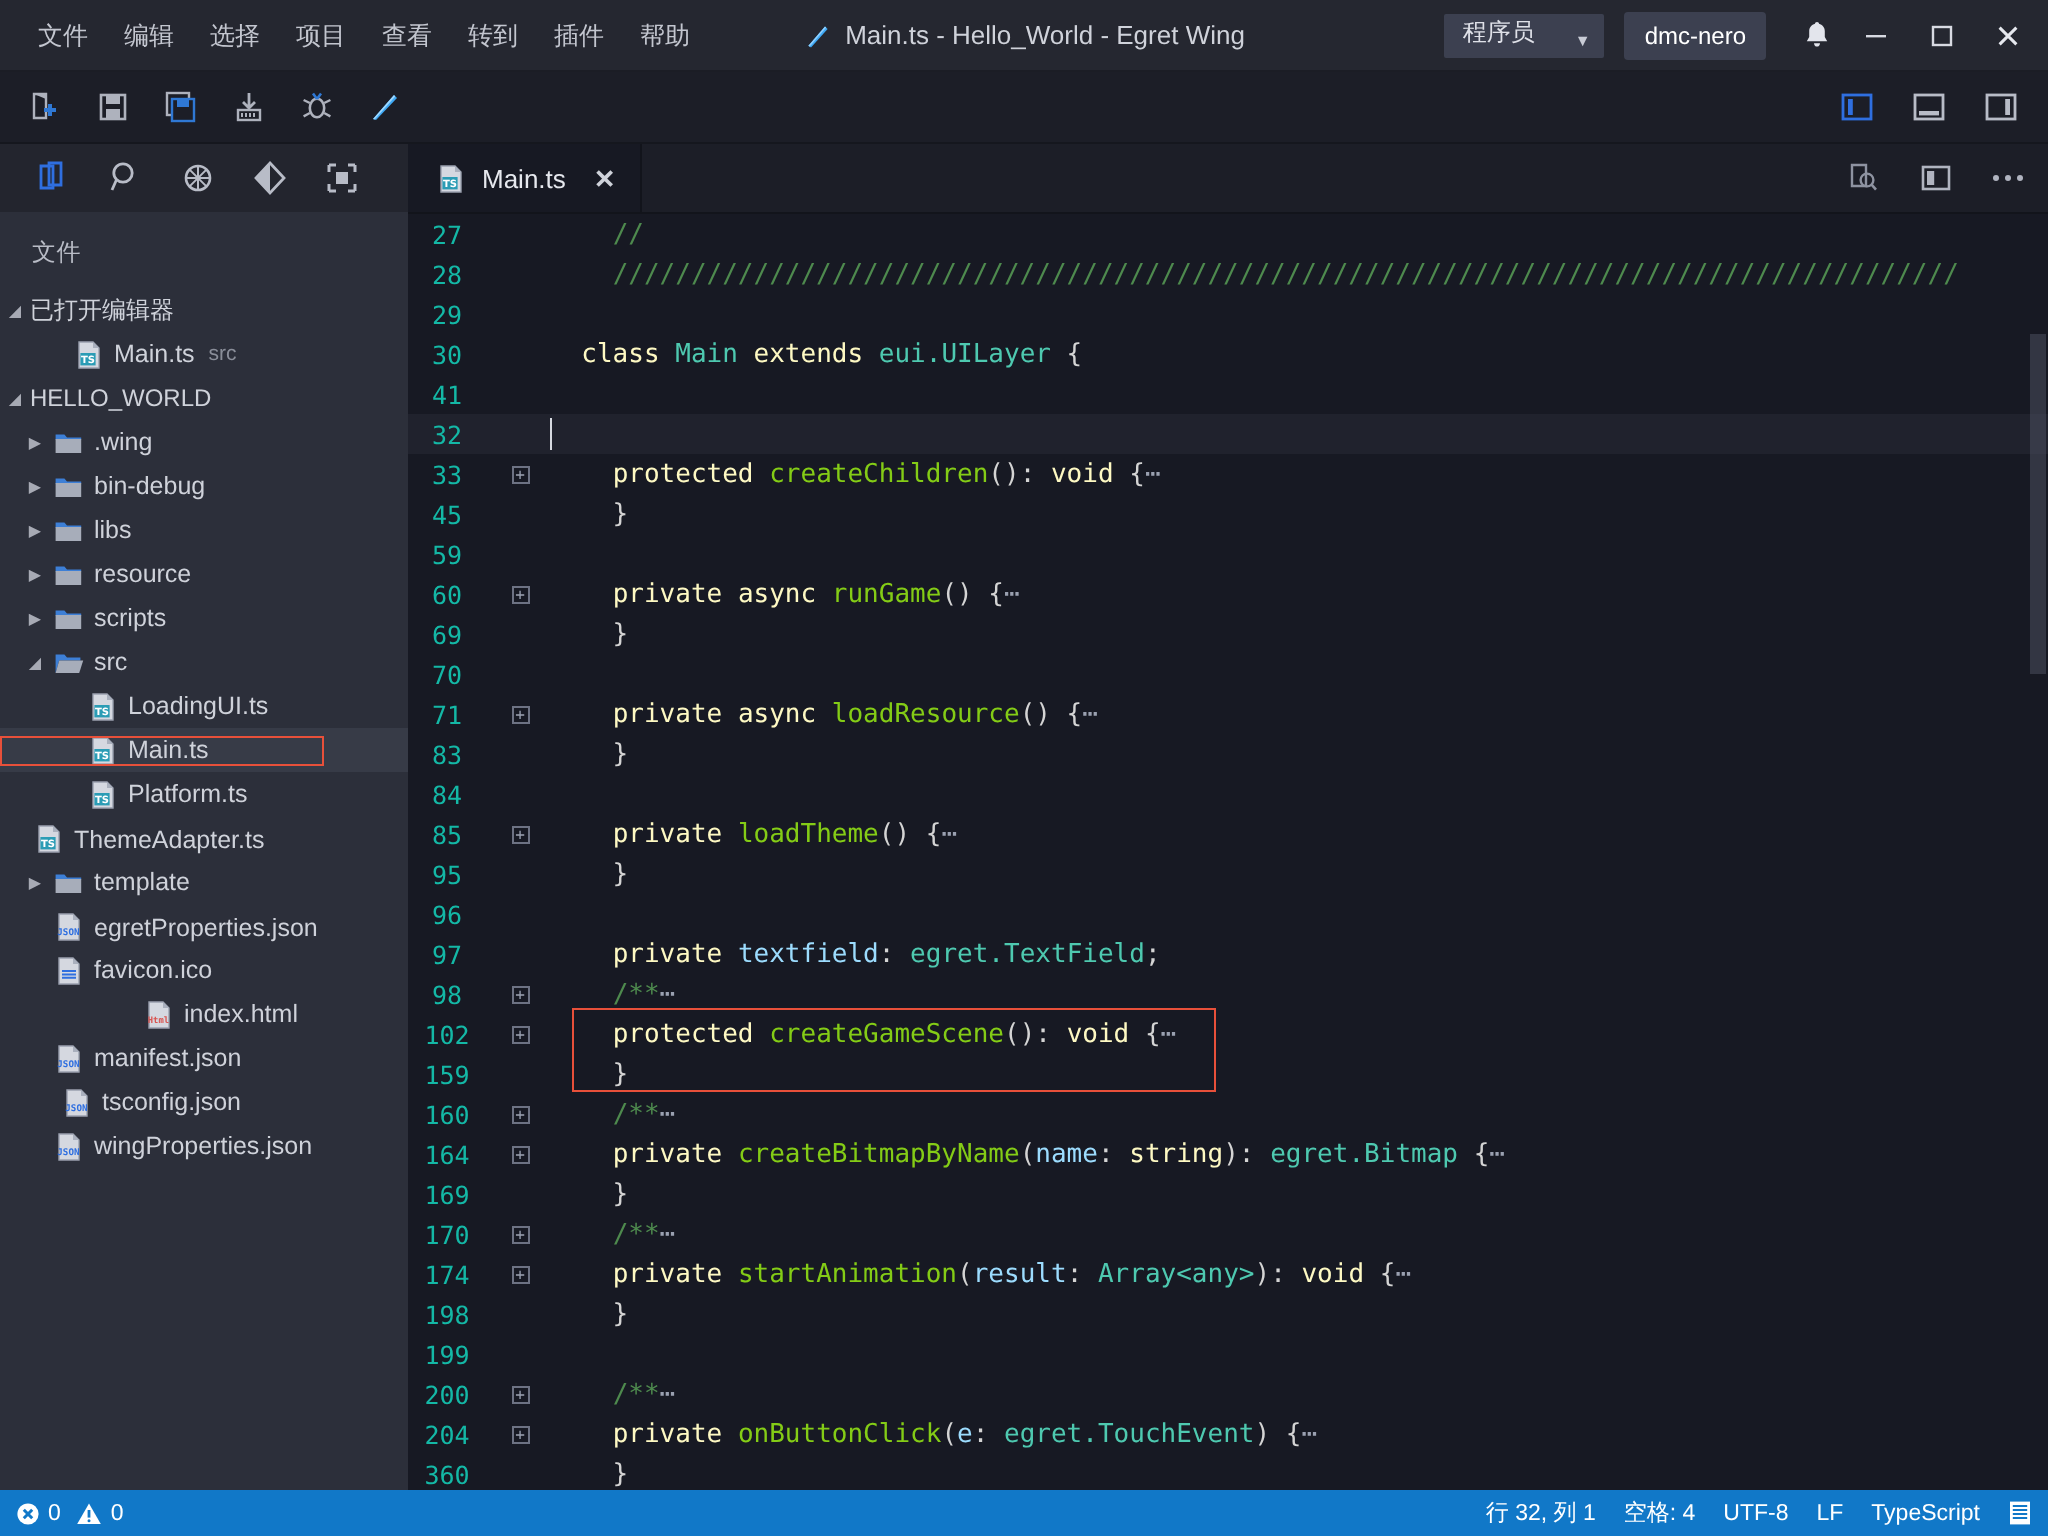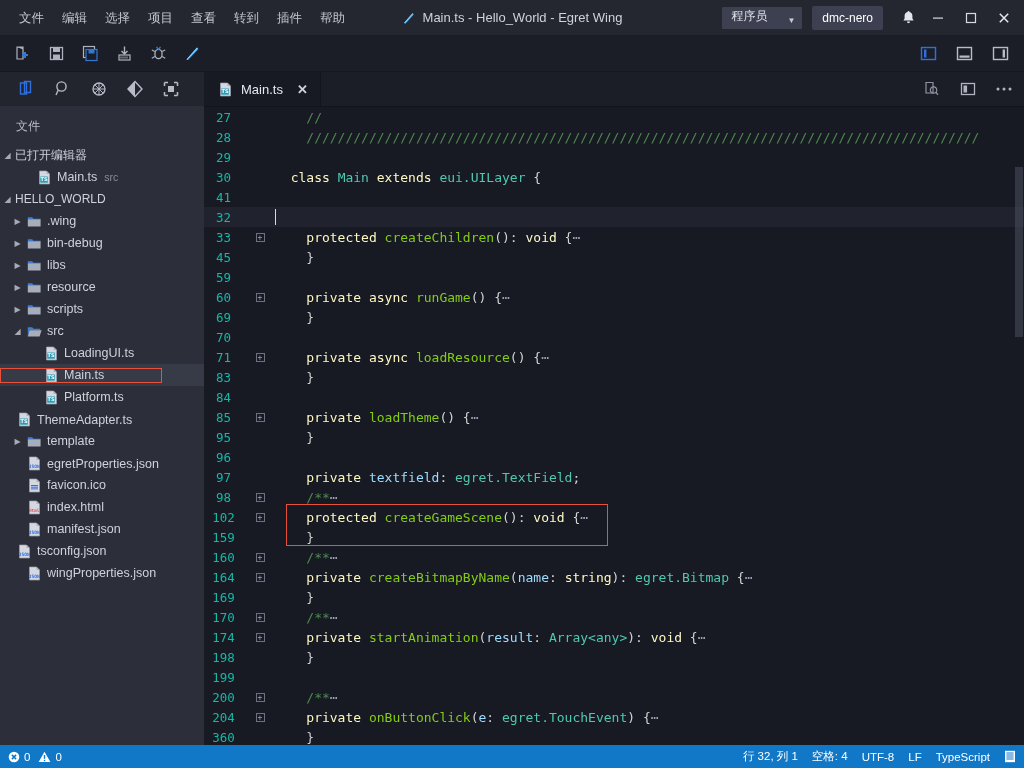--- a/index.html
+++ b/index.html
@@ -507,21 +507,21 @@
                   <svg width="15" height="15" viewBox="0 0 15 15">
                     <path d="M2.5 1 L9.5 1 L12.5 4 L12.5 14 L2.5 14 Z" fill="#d5d8e0" stroke="#9aa0ae" stroke-width="0.7"></path>
                     <path d="M9.5 1 L12.5 4 L9.5 4 Z" fill="#aab0bd"></path>
                     <path d="M4 7.5 L11 7.5 M4 9.2 L11 9.2 M4 10.9 L11 10.9" stroke="#2f6fe0" stroke-width="1"></path>
                   </svg>
                 </span>
                 <span class="lbl">favicon.ico</span>
               </span>
             </div>
             <div class="row">
-              <span style="display: flex; padding-left: 10px;">
+              <span style="display: flex; padding-left: 10px; margin-left: 45px;">
                 <span class="arrow"></span>
                 <span class="ficon">
                   <svg width="15" height="15" viewBox="0 0 15 15">
                     <path d="M2.5 1 L9.5 1 L12.5 4 L12.5 14 L2.5 14 Z" fill="#d5d8e0" stroke="#9aa0ae" stroke-width="0.7"></path>
                     <path d="M9.5 1 L12.5 4 L9.5 4 Z" fill="#aab0bd"></path>
                     <text x="7.2" y="11.6" font-size="4.4" fill="#d9534f" text-anchor="middle" font-family="DejaVu Sans Mono, monospace" font-weight="bold">Html</text>
                   </svg>
                 </span>
                 <span class="lbl">index.html</span>
               </span>
@@ -533,21 +533,21 @@
                   <svg width="15" height="15" viewBox="0 0 15 15">
                     <path d="M2.5 1 L9.5 1 L12.5 4 L12.5 14 L2.5 14 Z" fill="#d5d8e0" stroke="#9aa0ae" stroke-width="0.7"></path>
                     <path d="M9.5 1 L12.5 4 L9.5 4 Z" fill="#aab0bd"></path>
                     <text x="7.2" y="11.6" font-size="4.6" fill="#2f6fe0" text-anchor="middle" font-family="DejaVu Sans Mono, monospace" font-weight="bold">JSON</text>
                   </svg>
                 </span>
                 <span class="lbl">manifest.json</span>
               </span>
             </div>
             <div class="row">
-              <span style="display: flex; align-items: center; padding-left: 0;">
+              <span style="display: flex; align-items: center; padding-left: 14px;">
                 <span class="arrow"></span>
                 <span class="ficon">
                   <svg width="15" height="15" viewBox="0 0 15 15">
                     <path d="M2.5 1 L9.5 1 L12.5 4 L12.5 14 L2.5 14 Z" fill="#d5d8e0" stroke="#9aa0ae" stroke-width="0.7"></path>
                     <path d="M9.5 1 L12.5 4 L9.5 4 Z" fill="#aab0bd"></path>
                     <text x="7.2" y="11.6" font-size="4.6" fill="#2f6fe0" text-anchor="middle" font-family="DejaVu Sans Mono, monospace" font-weight="bold">JSON</text>
                   </svg>
                 </span>
                 <span class="lbl">tsconfig.json</span>
               </span>

